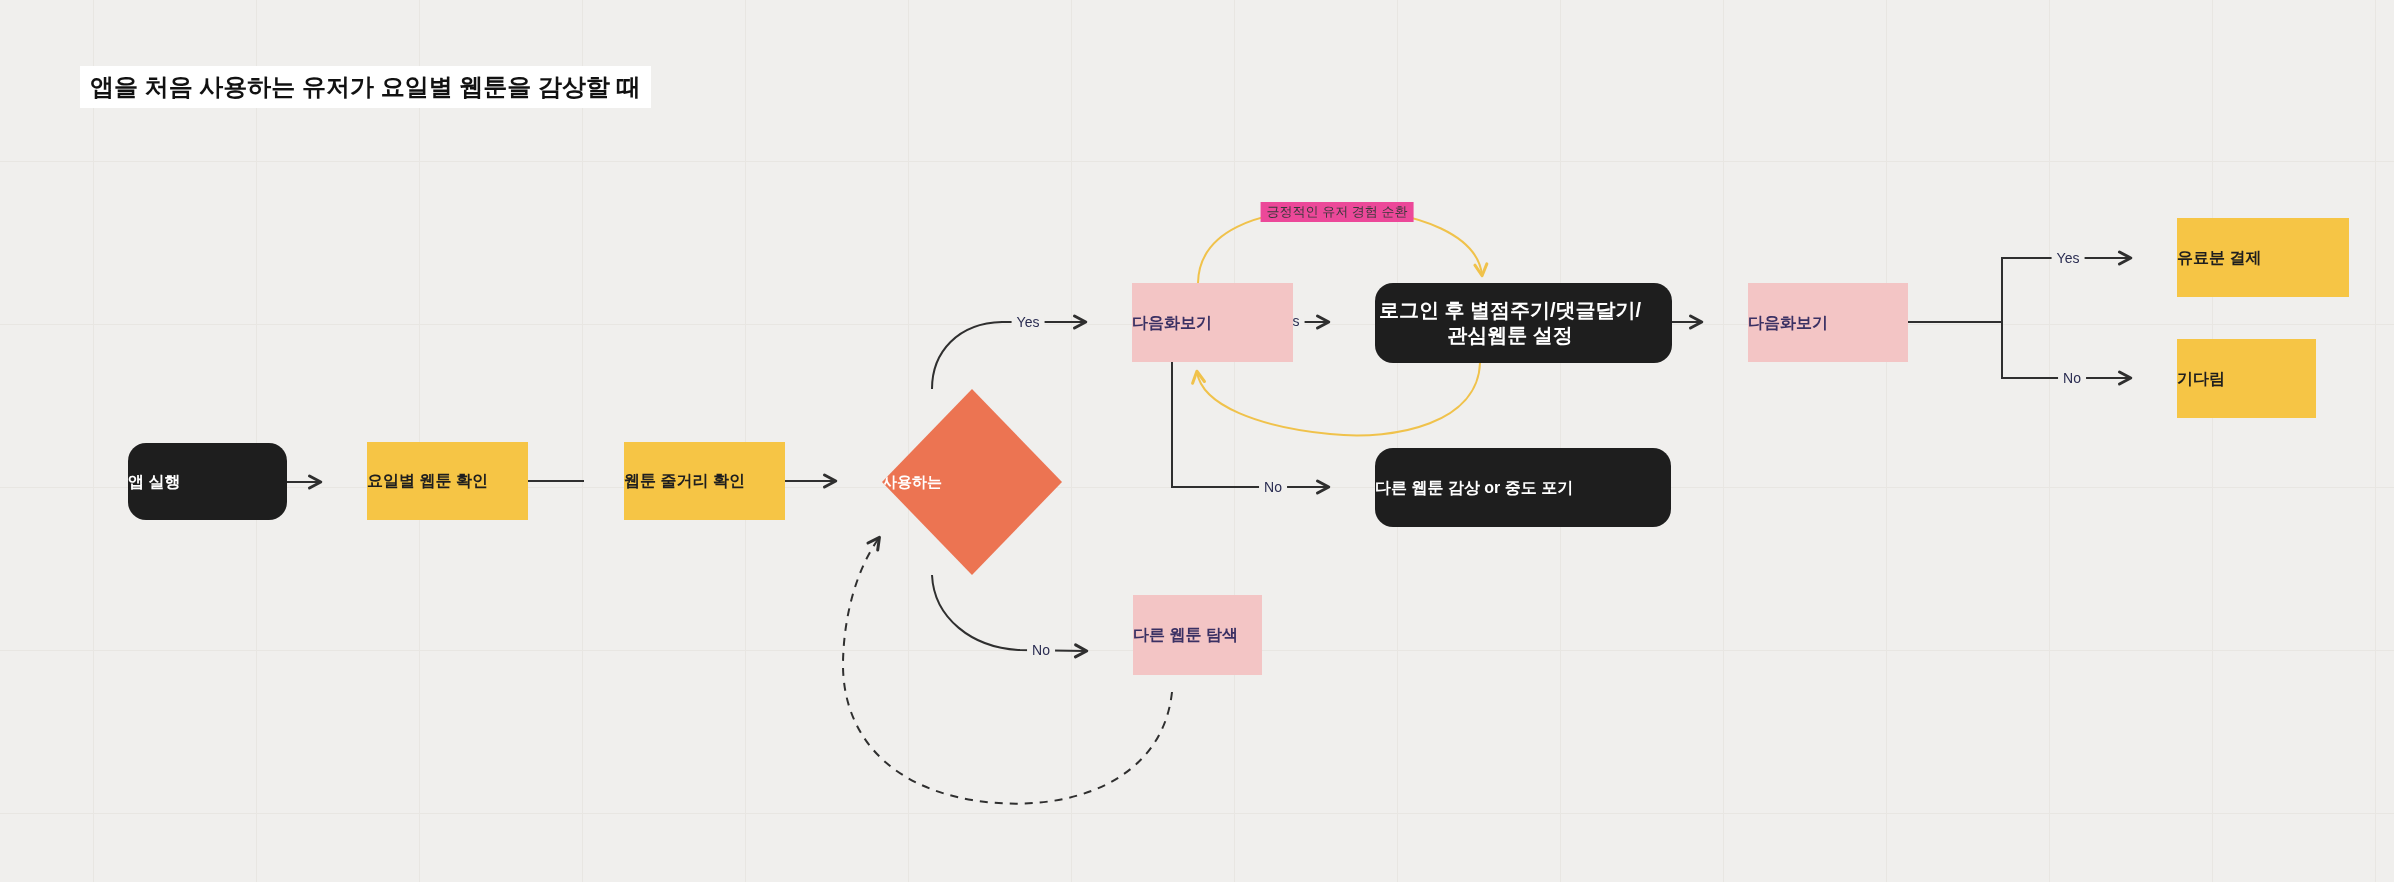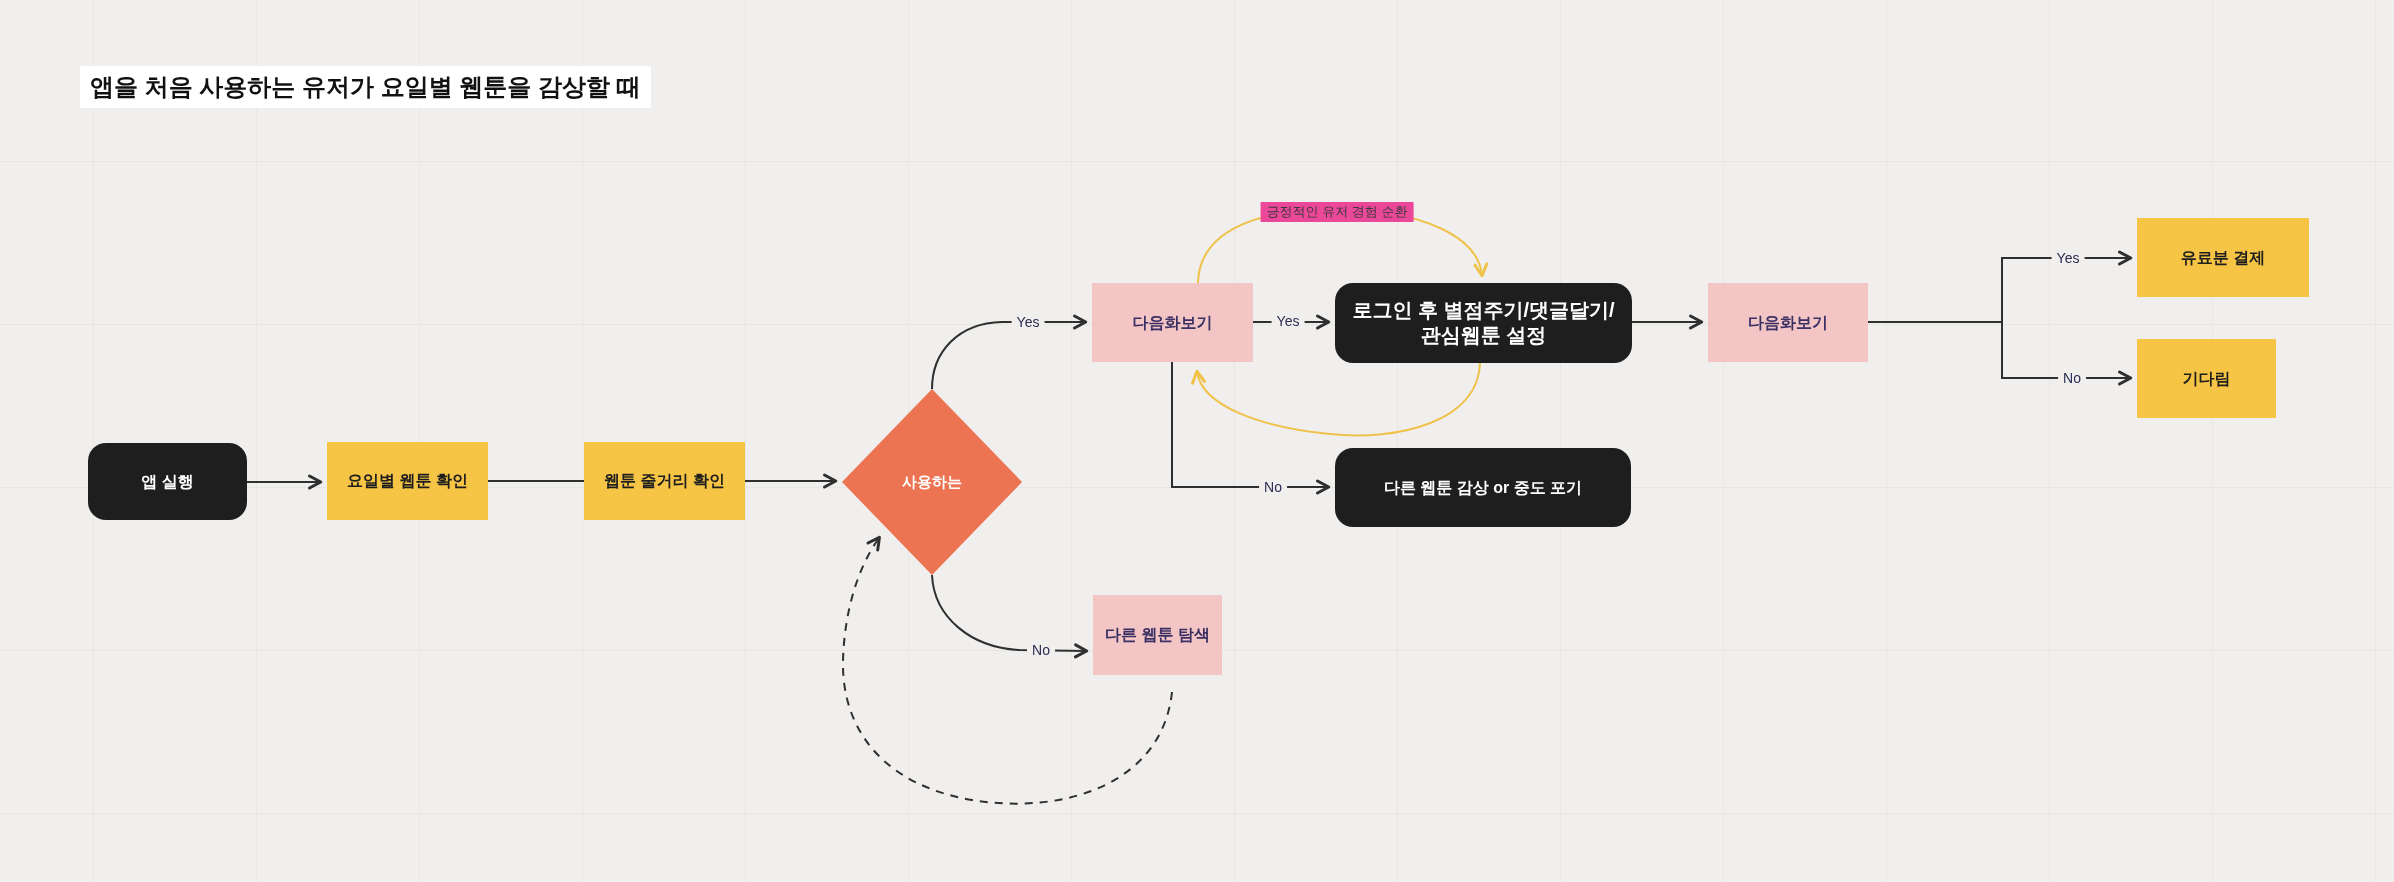--- a/index.html
+++ b/index.html
@@ -11,25 +11,26 @@
     background-image:
       linear-gradient(#E8E6E2 1px, transparent 1px),
       linear-gradient(90deg, #E8E6E2 1px, transparent 1px);
     background-size:163px 163px;
     background-position:93px -2px;
     overflow:hidden;
   }
   #edges{ position:absolute; inset:0; }
   .node{
     position:absolute;
-    display:flex; align-items:center; justify-content:center;
+    display:flex; align-items:center; justify-content:flex-start;
     text-align:center;
     font-size:16px; font-weight:600; line-height:1.25;
     color:#1E1E1E;
     cursor:default;
+    margin-left:40px;
   }
   .node-dark{ background:#1E1E1E; color:#FFFFFF; border-radius:18px; }
   .node-yellow{ background:#F6C545; color:#1E1E1E; }
   .node-pink{ background:#F3C5C5; color:#3A3063; }
   .node-diamond{
     background:#EC7452; color:#FFFFFF; font-size:15px;
     clip-path:polygon(50% 0, 100% 50%, 50% 100%, 0 50%);
   }
   .edge-label{
     position:absolute;

